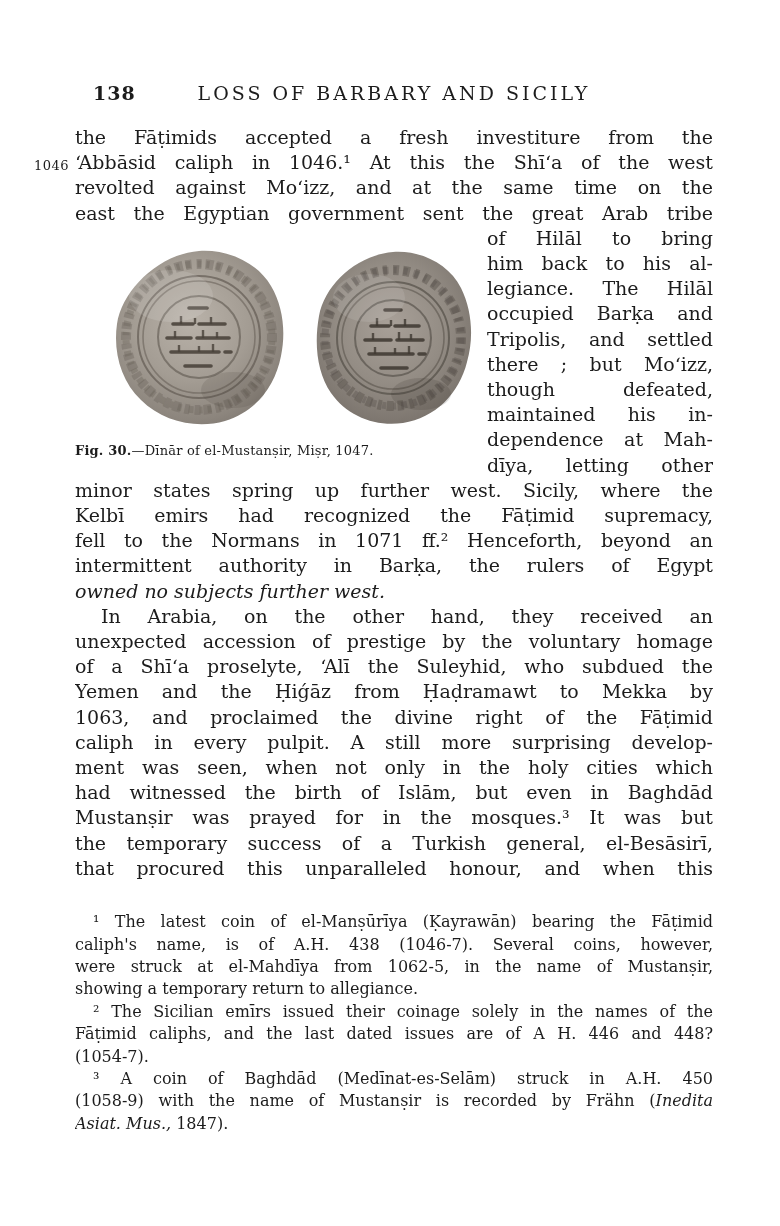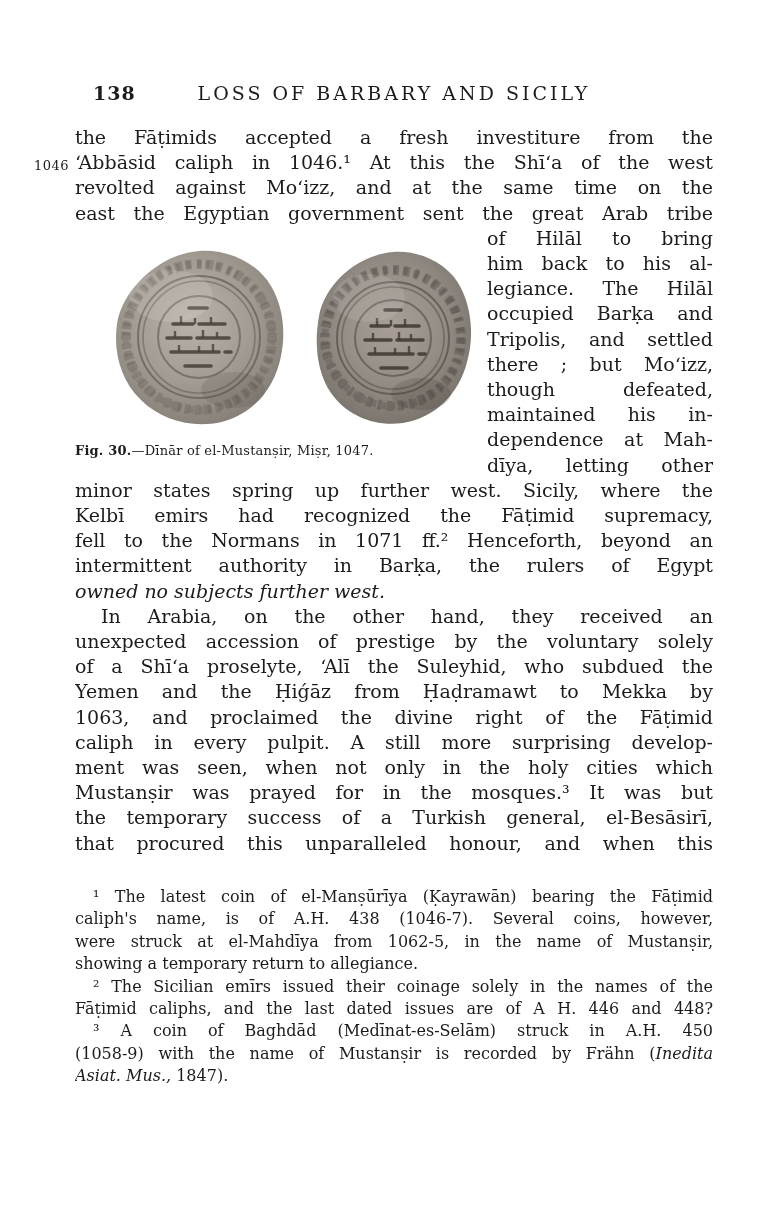--- a/index.html
+++ b/index.html
@@ -142,42 +142,44 @@
       <div>
         <div class="line">minor states spring up further west.  Sicily, where the</div>
         <div class="line">Kelbī emirs had recognized the Fāṭimid supremacy,</div>
         <div class="line">fell to the Normans in 1071 ff.²  Henceforth, beyond an</div>
         <div class="line">intermittent authority in Barḳa, the rulers of Egypt</div>
         <div class="line lastline">owned no subjects further west.</div>
       </div>
 
       <div>
         <div class="line indent1">In Arabia, on the other hand, they received an</div>
-        <div class="line">unexpected accession of prestige by the voluntary solely</div>
+        <div class="line">unexpected accession of prestige by the voluntary homage</div>
         <div class="line">of a Shī‘a proselyte, ‘Alī the Suleyhid, who subdued the</div>
         <div class="line">Yemen and the Ḥiǵāz from Ḥaḍramawt to Mekka by</div>
         <div class="line">1063, and proclaimed the divine right of the Fāṭimid</div>
         <div class="line">caliph in every pulpit.  A still more surprising develop-</div>
         <div class="line">ment was seen, when not only in the holy cities which</div>
+        <div class="line">had witnessed the birth of Islām, but even in Baghdād</div>
         <div class="line">Mustanṣir was prayed for in the mosques.³  It was but</div>
         <div class="line">the temporary success of a Turkish general, el-Besāsirī,</div>
         <div class="line">that procured this unparalleled honour, and when this</div>
       </div>
     </div>
 
     <div class="footnotes">
       <div>
         <div class="fline findent">¹ The latest coin of el-Manṣūrīya (Ḳayrawān) bearing the Fāṭimid</div>
         <div class="fline">caliph's name, is of A.H. 438 (1046-7).  Several coins, however,</div>
         <div class="fline">were struck at el-Mahdīya from 1062-5, in the name of Mustanṣir,</div>
         <div class="fline lastline">showing a temporary return to allegiance.</div>
       </div>
       <div>
         <div class="fline findent">² The Sicilian emīrs issued their coinage solely in the names of the</div>
         <div class="fline">Fāṭimid caliphs, and the last dated issues are of A H. 446 and 448?</div>
+        <div class="fline lastline">(1054-7).</div>
       </div>
       <div>
         <div class="fline findent">³ A coin of Baghdād (Medīnat-es-Selām) struck in A.H. 450</div>
         <div class="fline"><span>(1058-9) with the name of Mustanṣir is recorded by Frähn (</span><span class="fitalic">Inedita</span></div>
         <div class="fline lastline"><span class="fitalic">Asiat. Mus.,</span><span> 1847).</span></div>
       </div>
     </div>
 
   </div>
 </div>

